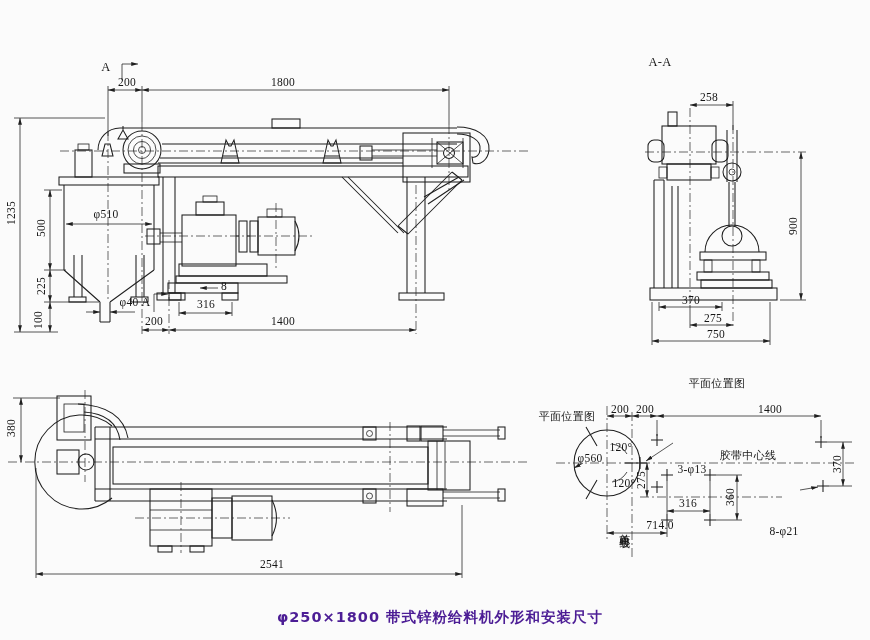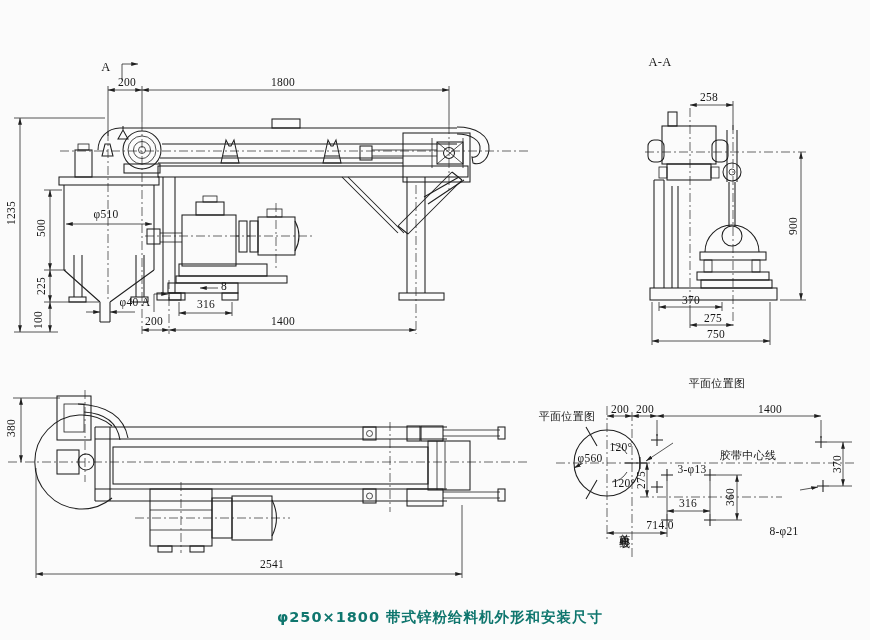--- a/index.html
+++ b/index.html
@@ -8,21 +8,21 @@
   svg{position:absolute;left:0;top:0;}
   .lbl{position:absolute;transform:translate(-50%,-50%);font-size:11.5px;line-height:1;
        white-space:nowrap;color:#161616;letter-spacing:.3px;}
   .v{transform:translate(-50%,-50%) rotate(-90deg);}
   .cjk{font-family:"Liberation Sans","DejaVu Sans",sans-serif;font-size:11px;}
   .cjkv{writing-mode:vertical-rl;transform:translate(-50%,-50%);white-space:normal;
         font-family:"Liberation Sans","DejaVu Sans",sans-serif;font-size:10.5px;letter-spacing:1px;}
   .big{font-size:12.5px;}
   #caption{position:absolute;left:440px;top:617px;transform:translate(-50%,-50%);
            font-family:"DejaVu Sans","Liberation Sans",sans-serif;
-           font-size:14.5px;font-weight:bold;letter-spacing:1px;color:#0f766e;}
+           font-size:14.5px;font-weight:bold;letter-spacing:1px;color:#4c1d95;}
   
   .ln{stroke:#1f1f1f;stroke-width:1.05;fill:none;}
   .tn{stroke:#1f1f1f;stroke-width:.8;fill:none;}
   .dim{stroke:#1f1f1f;stroke-width:.75;fill:none;}
   .cl{stroke:#2a2a2a;stroke-width:.7;fill:none;stroke-dasharray:9 3 2 3;}
 </style>
 </head>
 <body>
 
 <div id="sheet">

